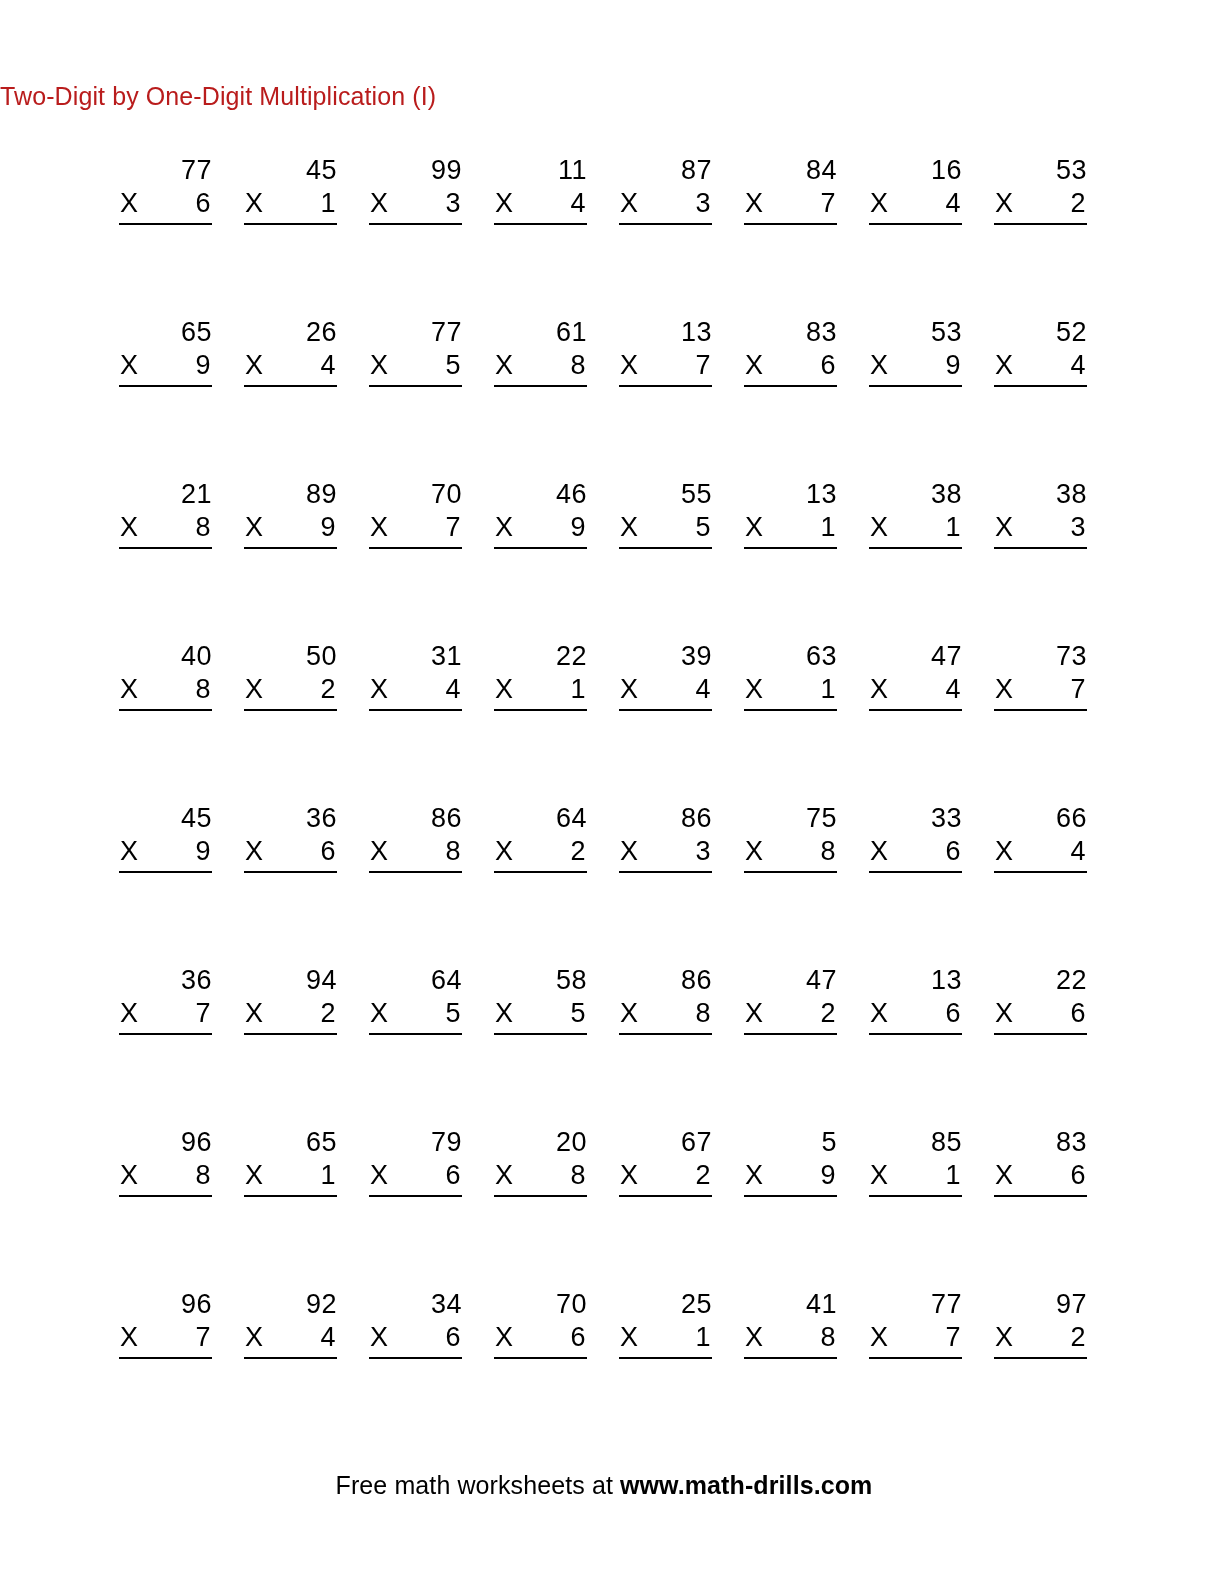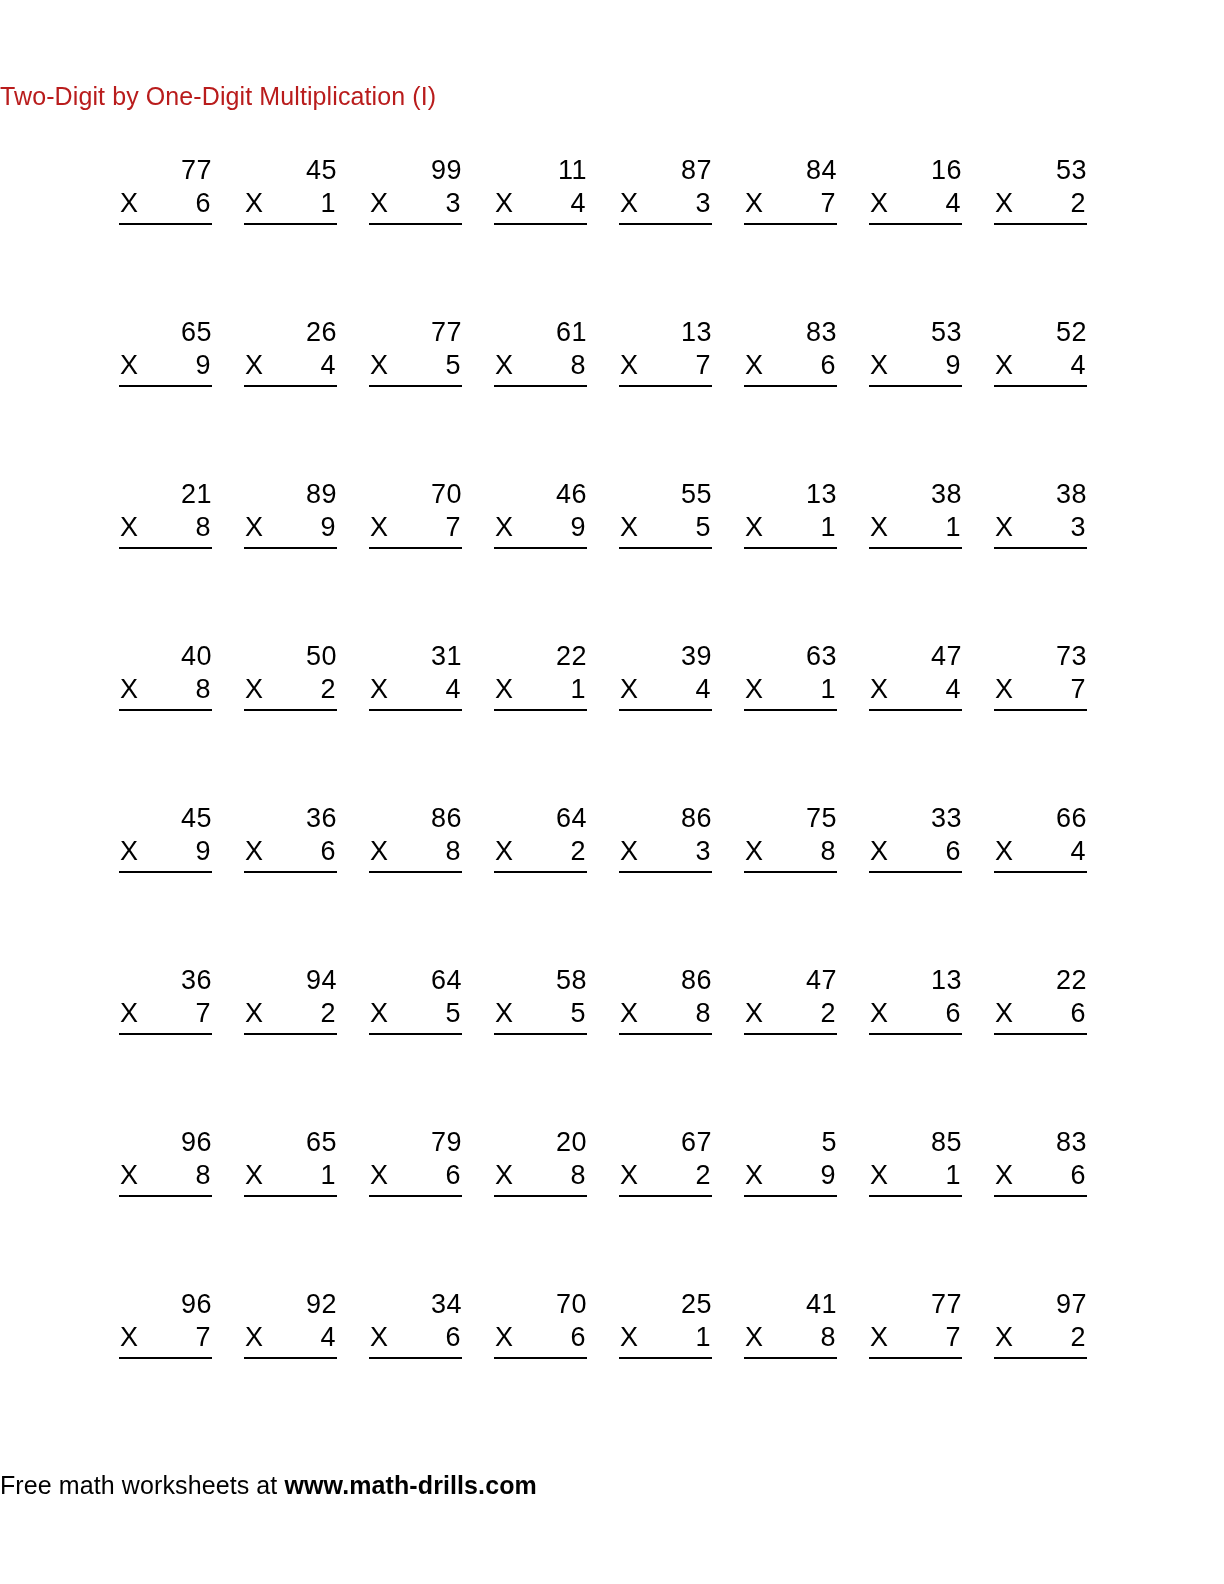--- a/index.html
+++ b/index.html
@@ -73,21 +73,21 @@
     padding-left: 1px;
   }
   .factor2 {
     padding-right: 1px;
   }
   .footer {
     position: absolute;
     left: 0;
     right: 16px;
     bottom: 84px;
-    text-align: left;
+    text-align: center;
     font-size: 25px;
     font-weight: bold;
     letter-spacing: 0.1px;
   }
   .footer .lead {
     font-weight: normal;
   }
 </style>
 </head>
 <body>

